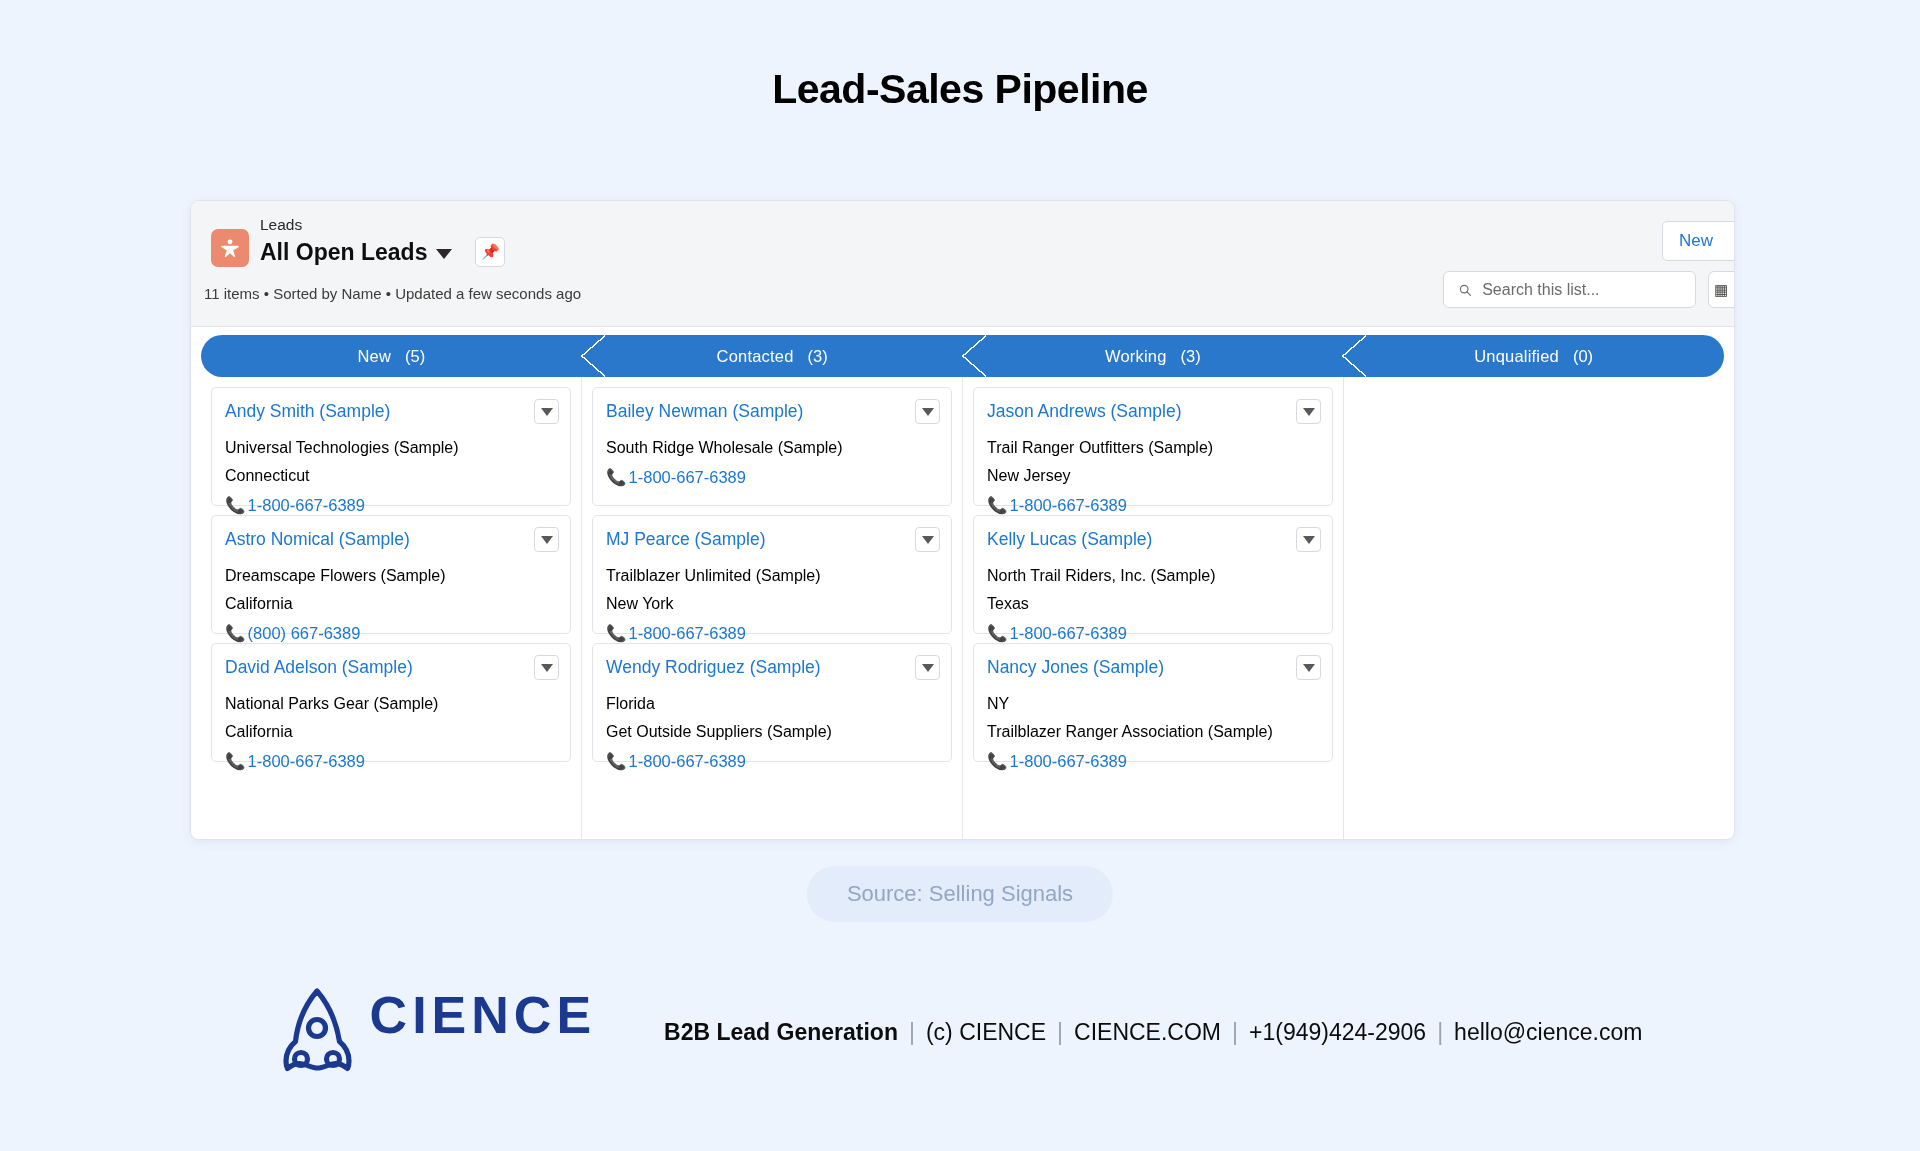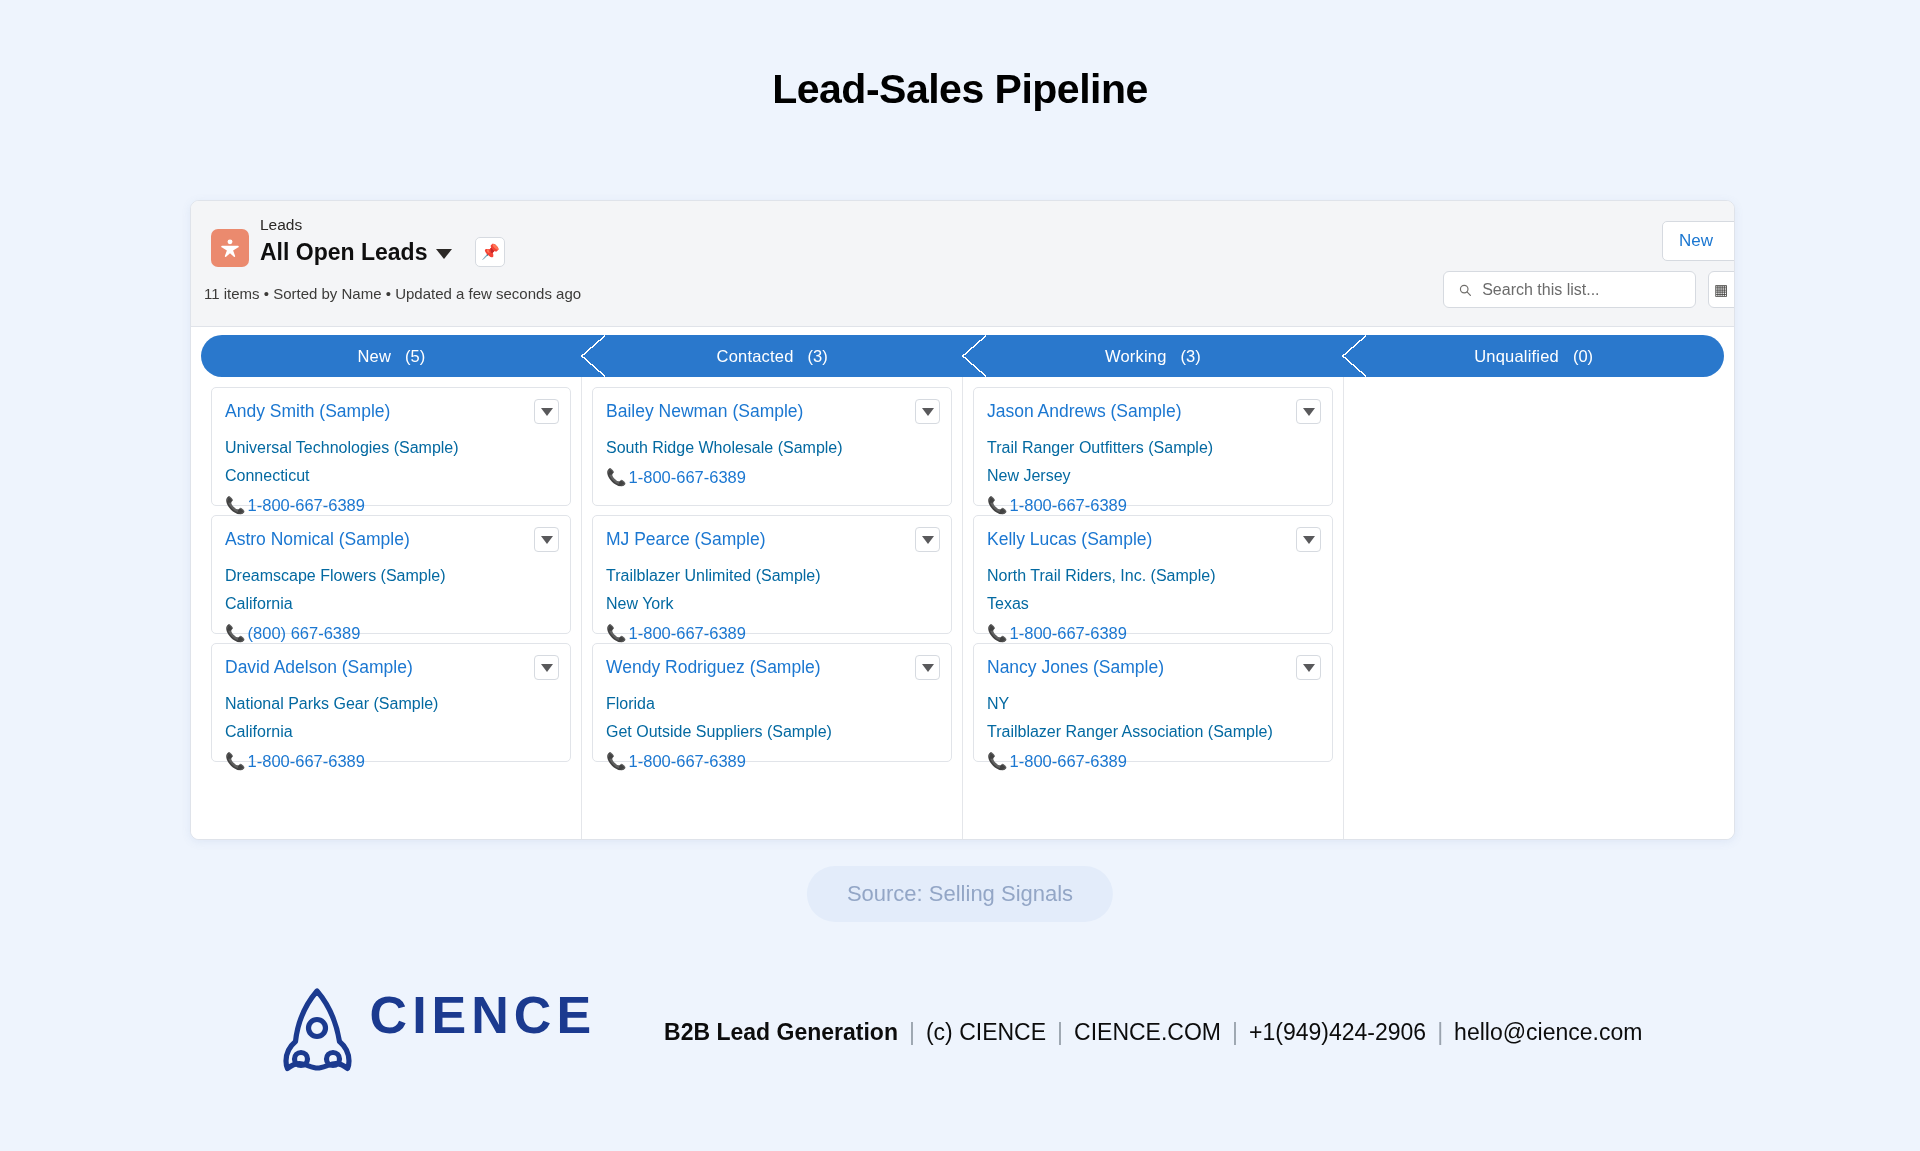--- a/index.html
+++ b/index.html
@@ -244,21 +244,21 @@
   .card-name {
     color: #1b77d1;
     font-size: 17.5px;
     line-height: 24px;
     margin-bottom: 11px;
     padding-right: 34px;
   }
 
   .card-line {
     font-size: 16px;
-    color: #0369a1;
+    color: #000000;
     line-height: 28px;
   }
 
   .card-phone {
     font-size: 16.5px;
     color: #1b77d1;
     line-height: 28px;
     display: flex;
     align-items: center;
     gap: 2px;

